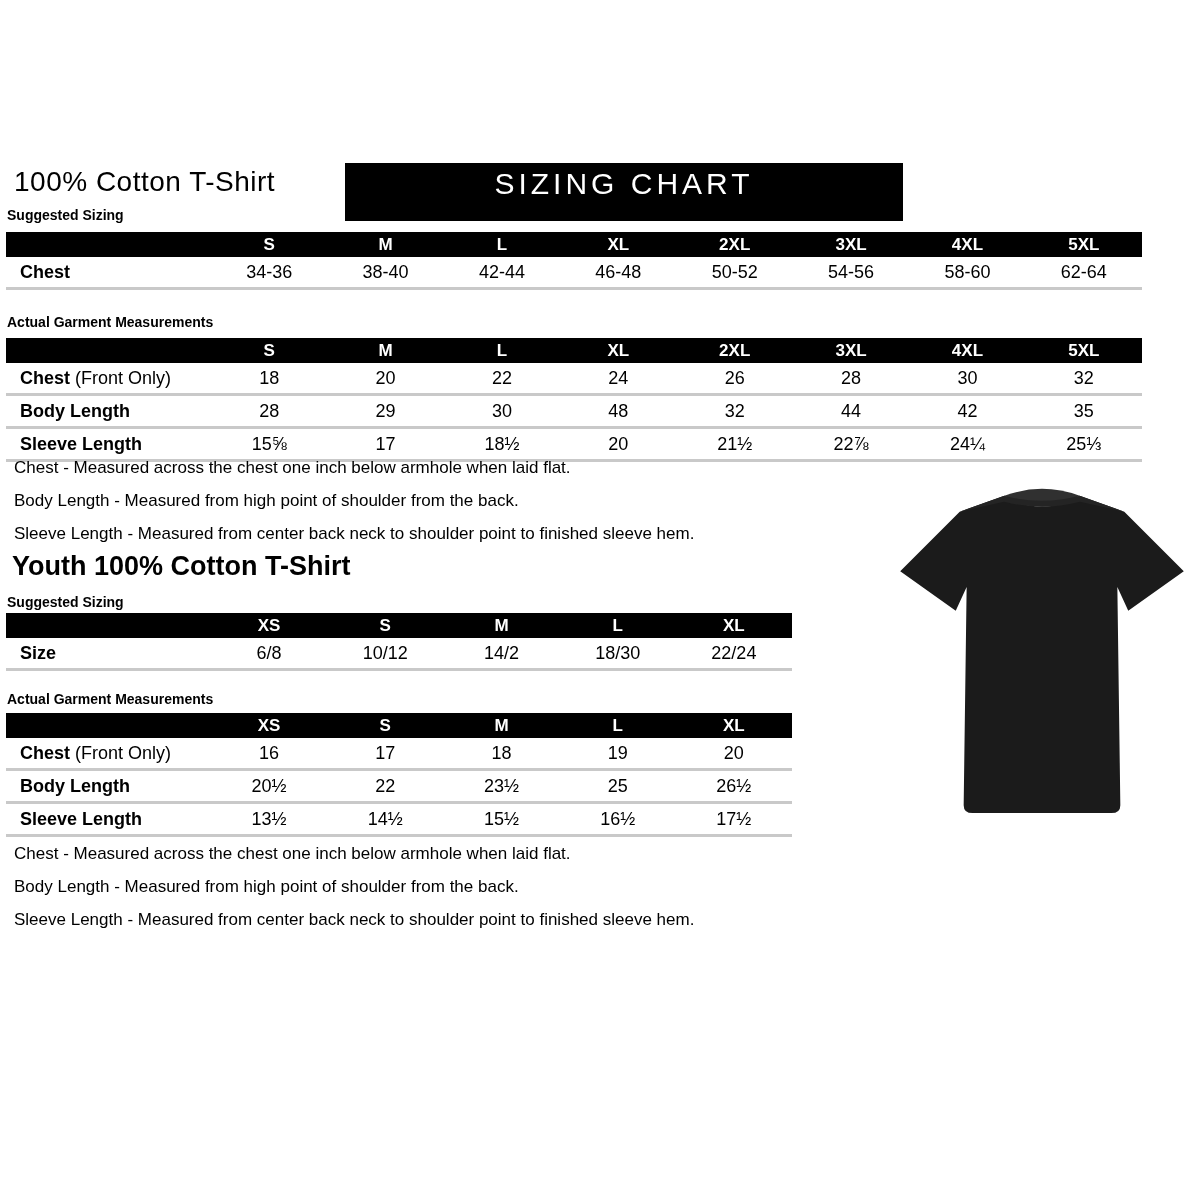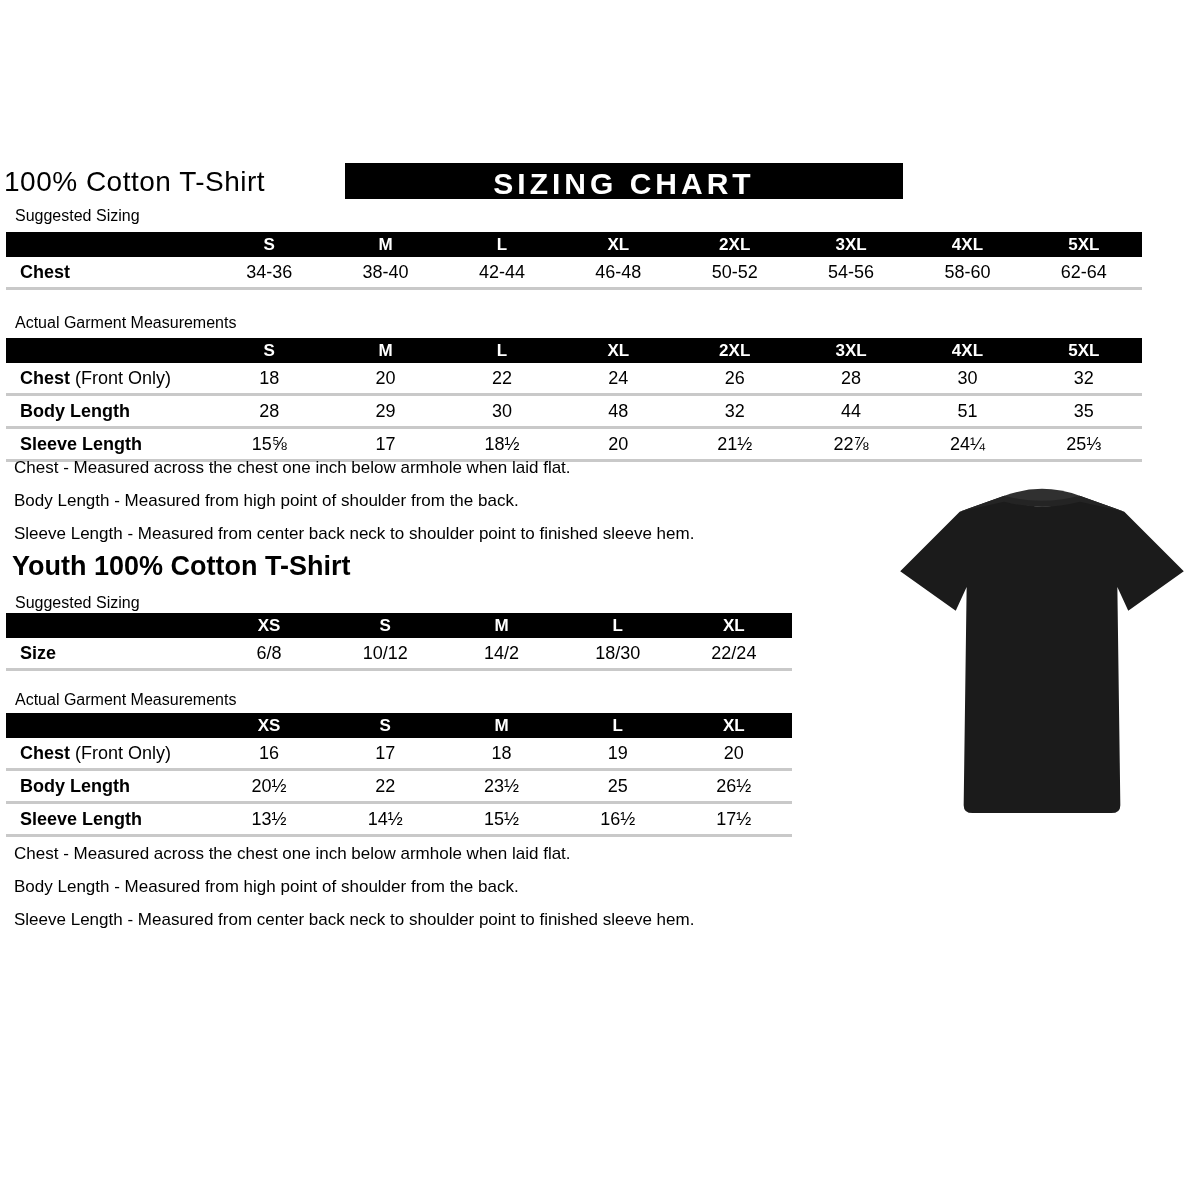--- a/index.html
+++ b/index.html
@@ -4,24 +4,24 @@
 <style>
   html,body{margin:0;padding:0;}
   body{
     width:1200px;height:1200px;background:#ffffff;color:#000;
     font-family:"Liberation Sans", sans-serif;
   }
   .sheet{position:relative;width:1200px;height:1200px;overflow:hidden;background:#fff;}
   .abs{position:absolute;}
   .title{font-size:28px;font-weight:400;letter-spacing:.5px;}
   .banner{
-    background:#000;color:#fff;font-size:30px;font-weight:bold;letter-spacing:4px;
-    text-align:center;line-height:42px;height:36px;
-  }
-  .section-label{font-size:16px;font-weight:400;margin-left:8px;}
+    background:#000;color:#fff;font-size:30px;font-weight:normal;letter-spacing:4px;
+    text-align:center;line-height:42px;height:58px;
+  }
+  .section-label{font-size:14px;font-weight:700;}
   .youth-title{font-size:27px;font-weight:bold;}
   table.size-table{border-collapse:collapse;table-layout:fixed;}
   .size-table th{
     background:#000;color:#fff;font-size:17px;font-weight:bold;
     height:25px;text-align:center;padding:0;
   }
   .size-table th.label-col{width:205px;}
   .size-table td{
     font-size:18px;text-align:center;height:30px;padding:0;
     border-bottom:3px solid #c9c9c9;
@@ -29,21 +29,21 @@
   .size-table td.row-label{text-align:left;padding-left:14px;font-weight:bold;margin-top:28px;}
   .size-table td.row-label .suffix{font-weight:normal;text-align:center;}
   .notes .note{font-size:17px;margin-bottom:13px;}
   .tshirt{display:block;}
 </style>
 </head>
 <body>
 
 <div class="sheet">
 
-  <div class="abs title" style="left:4px;top:166px;">100% Cotton T-Shirt</div>
+  <div class="abs title" style="left:14px;top:166px;">100% Cotton T-Shirt</div>
 
   <div class="abs banner" style="left:345px;top:163px;width:558px;">SIZING CHART</div>
 
   <div class="abs section-label" style="left:7px;top:207px;">Suggested Sizing</div>
 
   <table class="abs size-table" style="left:6px;top:232px;width:1136px;">
     <thead>
       <tr>
         <th class="label-col"></th>
         <th>S</th>
@@ -100,21 +100,21 @@
         <td>32</td>
       </tr>
       <tr>
         <td class="row-label"><span class="main">Body Length</span><span class="suffix"></span></td>
         <td>28</td>
         <td>29</td>
         <td>30</td>
         <td>48</td>
         <td>32</td>
         <td>44</td>
-        <td>51</td>
+        <td>42</td>
         <td>35</td>
       </tr>
       <tr>
         <td class="row-label"><span class="main">Sleeve Length</span><span class="suffix"></span></td>
         <td>15⅝</td>
         <td>17</td>
         <td>18½</td>
         <td>20</td>
         <td>21½</td>
         <td>22⅞</td>

